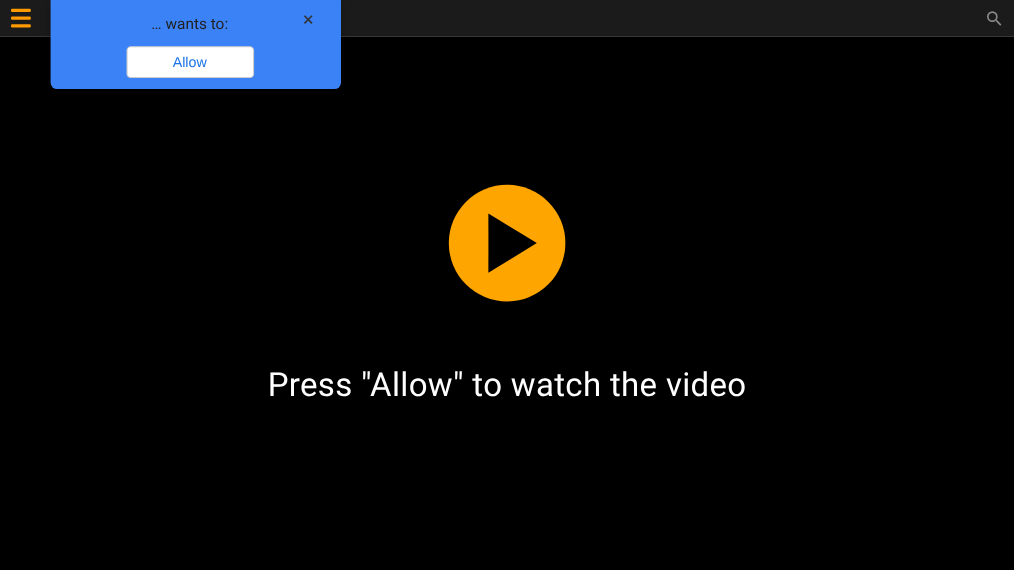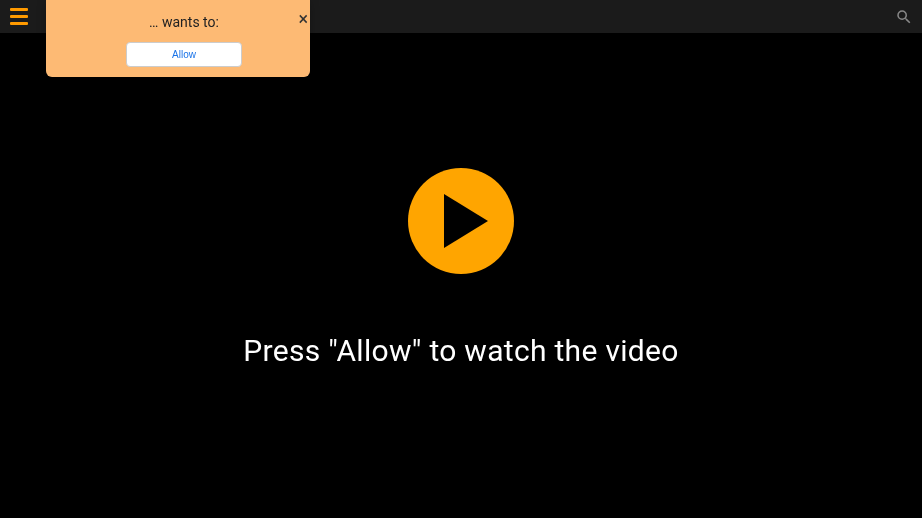--- a/index.html
+++ b/index.html
@@ -88,24 +88,24 @@
       font-weight: 400;
       position: absolute;
       top: 300px;
       letter-spacing: 0.3px;
     }
     .notif-popup {
       position: absolute;
       top: 0;
       left: 46px;
       width: 264px;
-      background: #fdba74;
+      background: #3b82f6;
       border-radius: 0 0 6px 6px;
       box-shadow: 0 2px 10px rgba(0,0,0,0.25);
-      padding: 14px 0 10px 12px;
+      padding: 14px 23px 10px 12px;
       z-index: 100;
     }
     .popup-header {
       display: flex;
       justify-content: center;
       align-items: center;
       position: relative;
       margin-bottom: 12px;
     }
     .popup-header-text {
@@ -148,21 +148,21 @@
       gap: 8px;
       justify-content: center;
     }
     .popup-btn {
       flex: 1;
       padding: 6px 0;
       border: 1px solid #ccc;
       border-radius: 4px;
       background: #fff;
       color: #1a73e8;
-      font-size: 10px;
+      font-size: 13px;
       cursor: pointer;
       text-align: center;
       max-width: 116px;
     }
   </style>
 </head>
 <body>
 
 <div class="top-bar">
   <div class="menu-icon">

